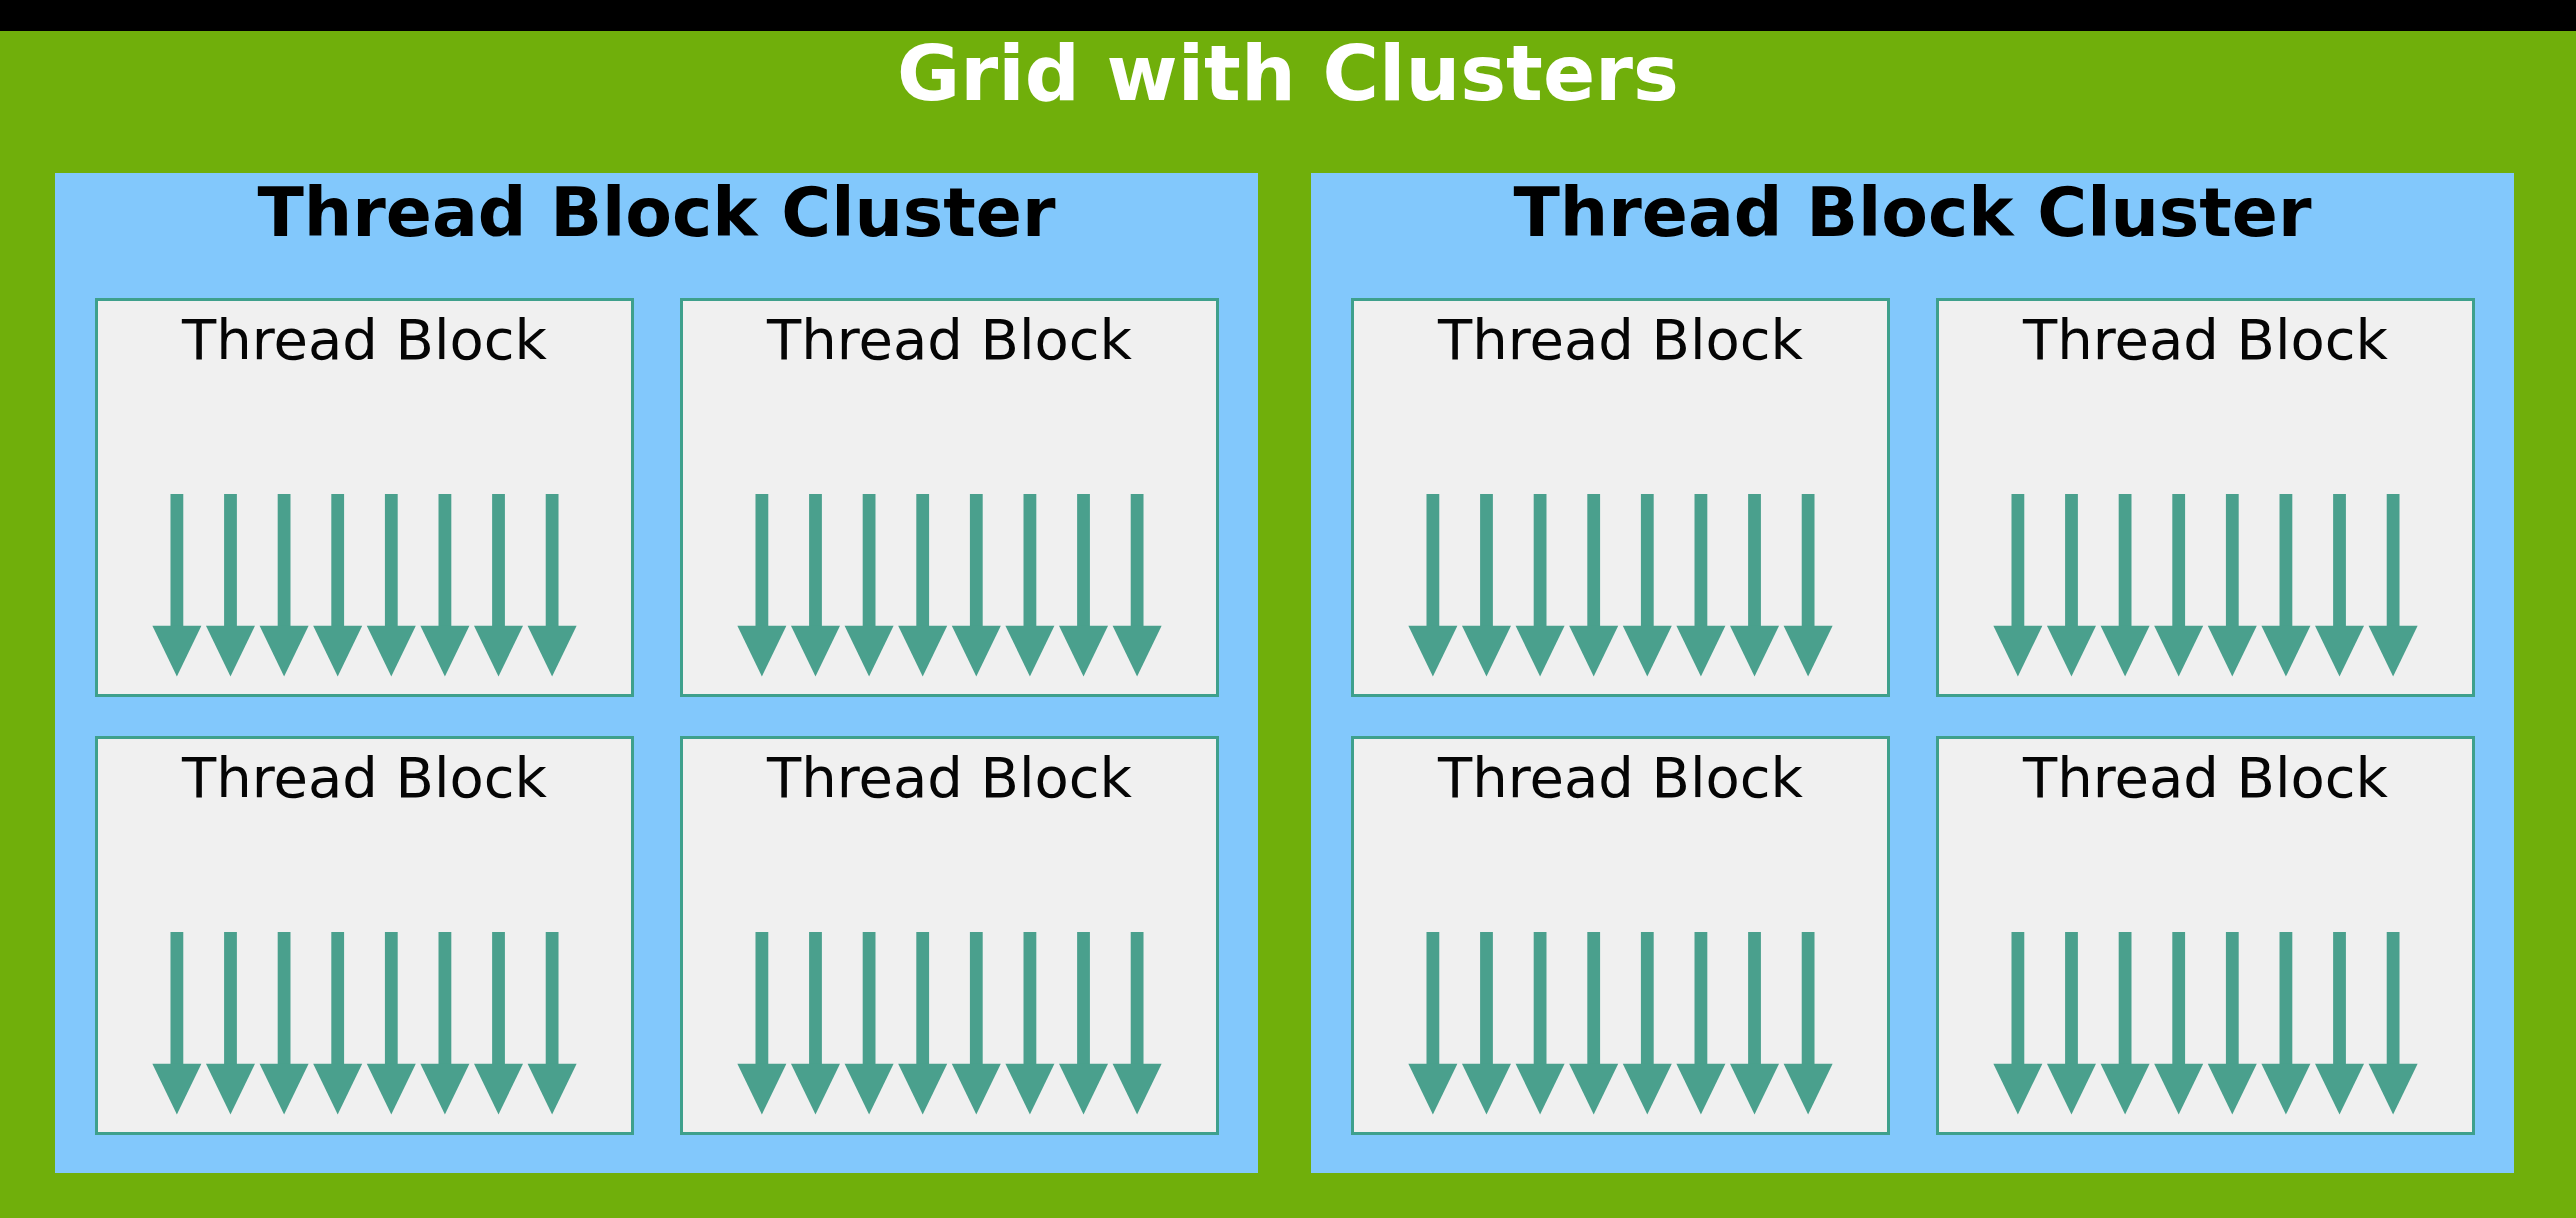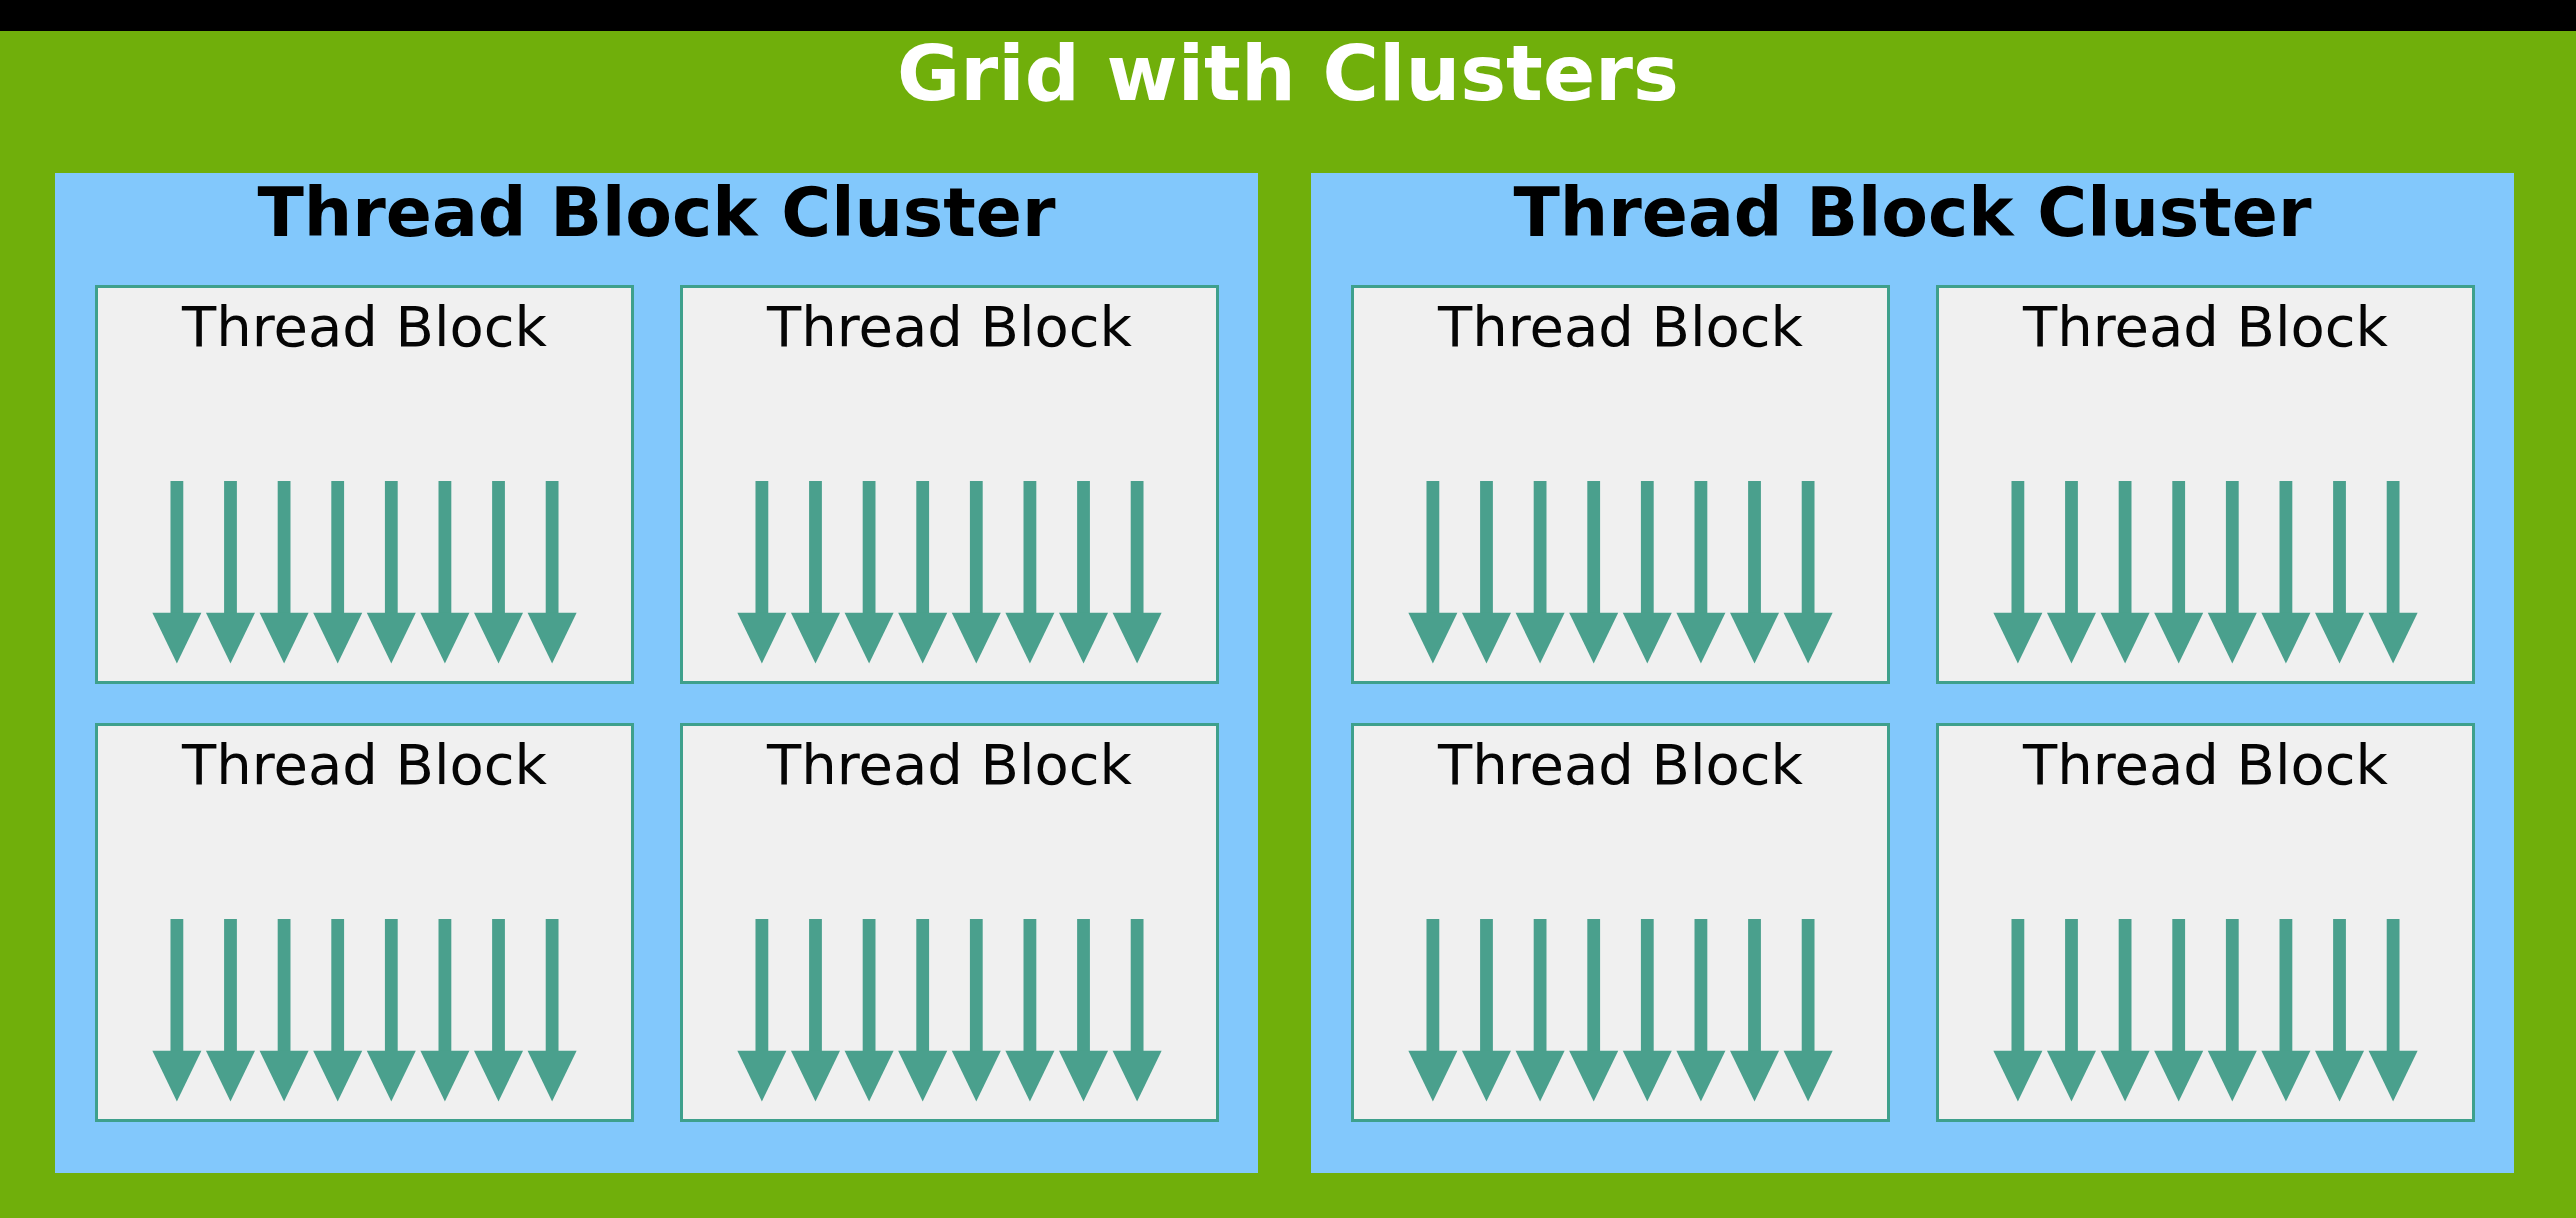--- a/index.html
+++ b/index.html
@@ -65,21 +65,21 @@
     text-align: center;
     color: #000000;
     font-size: 68px;
     font-weight: bold;
     line-height: 1.0;
     white-space: nowrap;
   }
   .blocks-grid {
     position: absolute;
     left: 40px;
-    top: 112px;
+    top: 125px;
     width: 1124px;
     height: 837px;
     display: grid;
     grid-template-columns: 1fr 1fr;
     grid-template-rows: 1fr 1fr;
     column-gap: 46px;
     row-gap: 39px;
   }
   .thread-block {
     position: relative;

